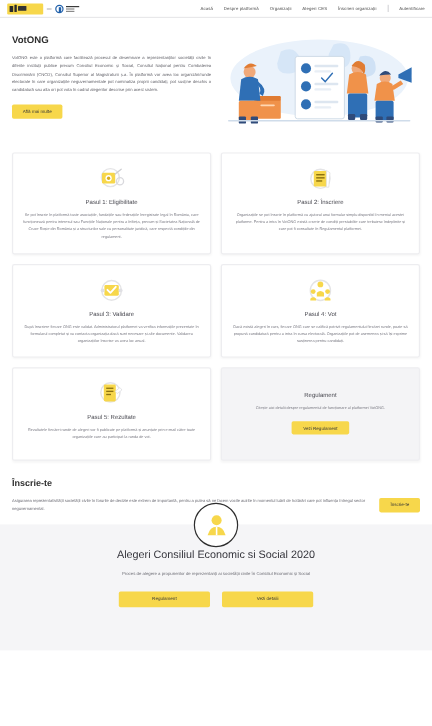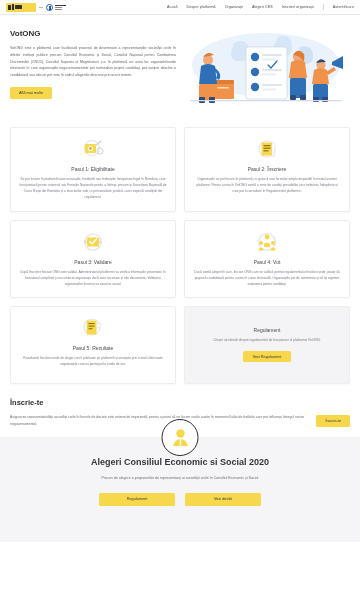--- a/index.html
+++ b/index.html
@@ -91,21 +91,21 @@
   
   .banner {
     margin-top: 10px; background:#f5f5f7; position:relative;
     text-align:center; padding: 20px 18px 14px 18px; height:105px;
   }
   .badge {
     position:absolute; left:50%; top:-18px; transform:translateX(-50%);
     width:37px; height:37px; border-radius:50%; background:#fff;
     border:1.3px solid #2e2e2e; display:flex; align-items:center; justify-content:center;
   }
-  .banner-title { font-size:9px; font-weight:bold; color:#35353c; margin-bottom:8px; }
+  .banner-title { font-size:9px; font-weight:normal; color:#35353c; margin-bottom:8px; }
   .banner-sub { font-size:3.6px; line-height:1.8; color:#6d6d75; margin:0 auto 11px auto;
                 max-width:212px; }
   .banner-btns { display:flex; gap:10px; justify-content:center; }
   .btn-banner { padding:4.5px 0; width:76px; }
 </style>
 </head>
 <body>
 
 <div class="page">
 

